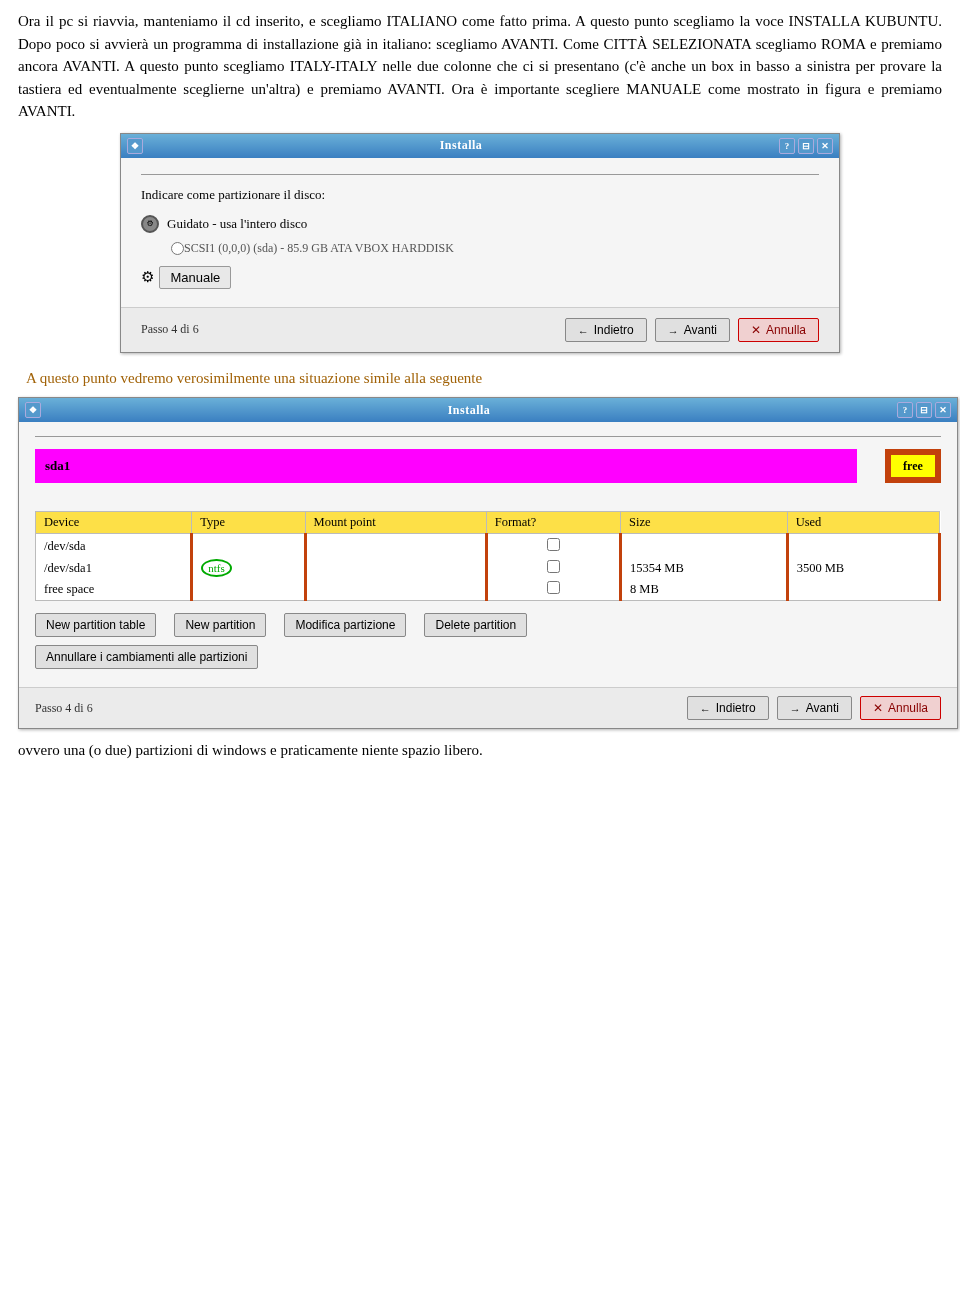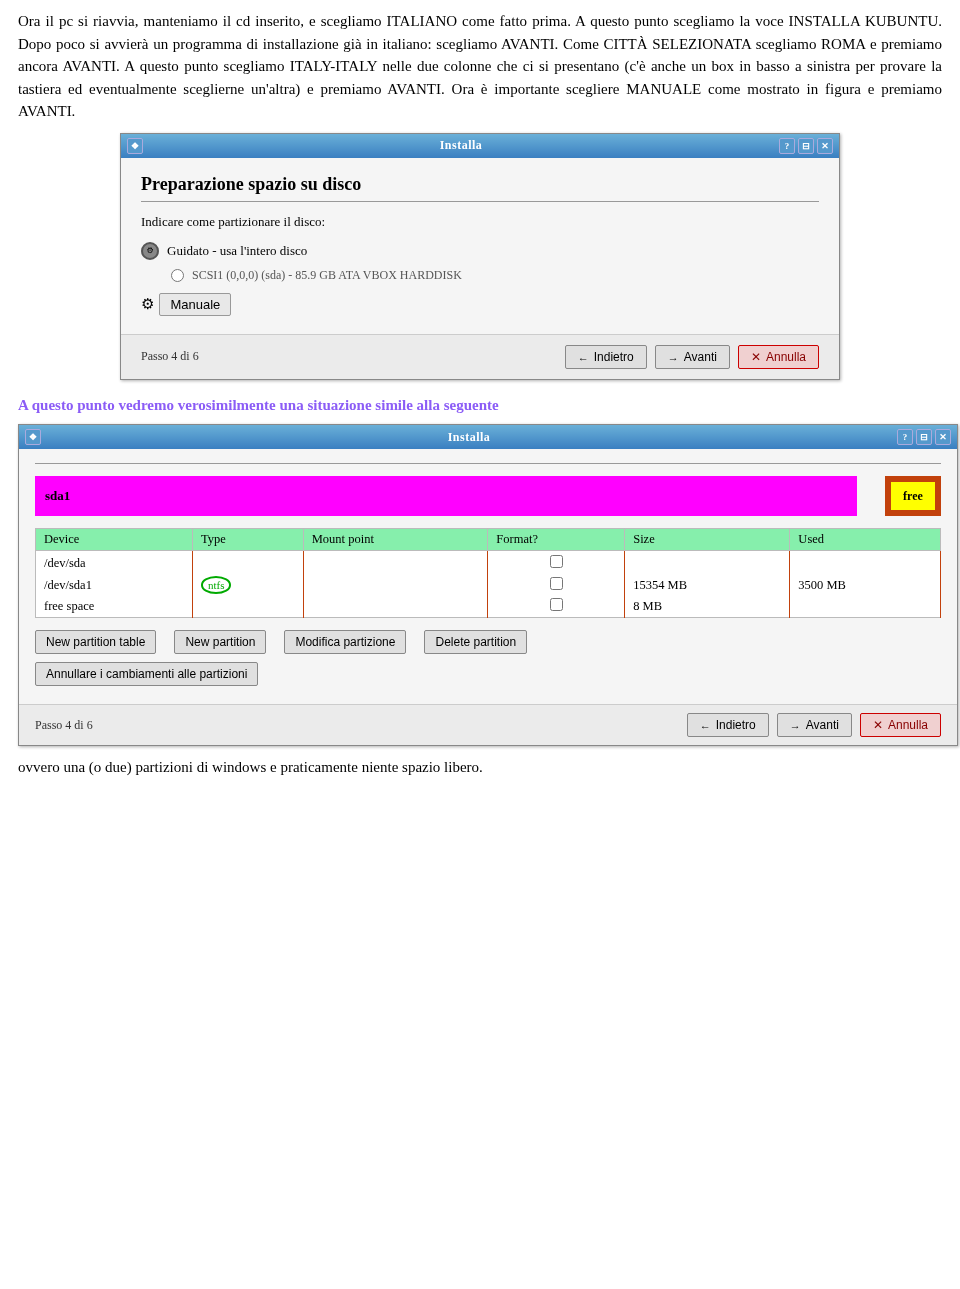--- a/index.html
+++ b/index.html
@@ -92,21 +92,21 @@
       width: 18px; height: 18px;
       background: #888;
       border-radius: 50%;
       border: 2px solid #555;
       display: flex; align-items: center; justify-content: center;
       font-size: 8px;
     }
     .sub-radio-row {
       display: flex;
       align-items: center;
-      gap: 8px;
+      gap: 0;
       margin-left: 30px;
       margin-bottom: 10px;
       font-size: 12px;
       color: #555;
     }
     input[type=radio] { margin: 0; }
     .manuale-btn {
       display: flex;
       align-items: center;
       gap: 5px;
@@ -157,42 +157,41 @@
       padding: 4px 12px;
       font-size: 12px;
       border: 1px solid #c00;
       background: #f0d0d0;
       cursor: pointer;
       border-radius: 2px;
       color: #800;
     }
     
     .link-text {
-      color: #8b5cf6;
+      color: #a16207;
       font-size: 15px;
-      margin: 10px 0 8px 0;
+      margin: 10px 0 8px 8px;
       line-height: 1.5;
-      font-weight: bold;
     }
     
     .window2 {
       border: 1px solid #888;
       background: #f0f0f0;
       margin: 0 auto 10px auto;
       width: 940px;
       box-shadow: 1px 1px 3px rgba(0,0,0,0.3);
     }
     .w2-body {
       padding: 14px 16px 10px 16px;
       background: #f5f5f5;
     }
     .partition-bar {
       display: flex;
-      margin-bottom: 12px;
-      height: 40px;
+      margin-bottom: 28px;
+      height: 34px;
       gap: 28px;
     }
     .partition-bar-sda1 {
       background: #ff00ff;
       flex: 1;
       display: flex;
       align-items: center;
       padding-left: 10px;
       font-size: 13px;
       color: #000;
@@ -213,26 +212,26 @@
       border: 1px solid #bbb;
       background: #fff;
       width: 100%;
       border-collapse: collapse;
       font-size: 12.5px;
       margin-bottom: 12px;
     }
     .partition-table th {
       border: 1px solid #bbb;
       padding: 3px 8px;
-      background: #86efac;
+      background: #fde047;
       font-weight: normal;
       text-align: left;
     }
     .partition-table td {
-      border-right: 1px solid #c2410c;
+      border-right: 3px solid #c2410c;
       padding: 2px 8px;
       vertical-align: middle;
     }
     .partition-table tr:first-child td {
       padding-top: 4px;
     }
     .ntfs-badge {
       border: 2px solid #00aa00;
       border-radius: 50%;
       color: #00aa00;
@@ -285,21 +284,20 @@
         <div class="titlebar-icon">❖</div>
       </div>
       <span class="title-text">Installa</span>
       <div class="titlebar-right">
         <div class="titlebar-icon">?</div>
         <div class="titlebar-icon">⊟</div>
         <div class="titlebar-icon">✕</div>
       </div>
     </div>
     <div class="window-body">
-      <div class="window-title-h">Preparazione spazio su disco</div>
       <hr class="window-divider">
       <div class="window-subtitle">Indicare come partizionare il disco:</div>
       <div class="radio-row">
         <div class="icon-gear">⚙</div>
         <label>
           <span>Guidato - usa l'intero disco</span>
         </label>
       </div>
       <div class="sub-radio-row">
         <input type="radio" name="partition_opt" style="">

